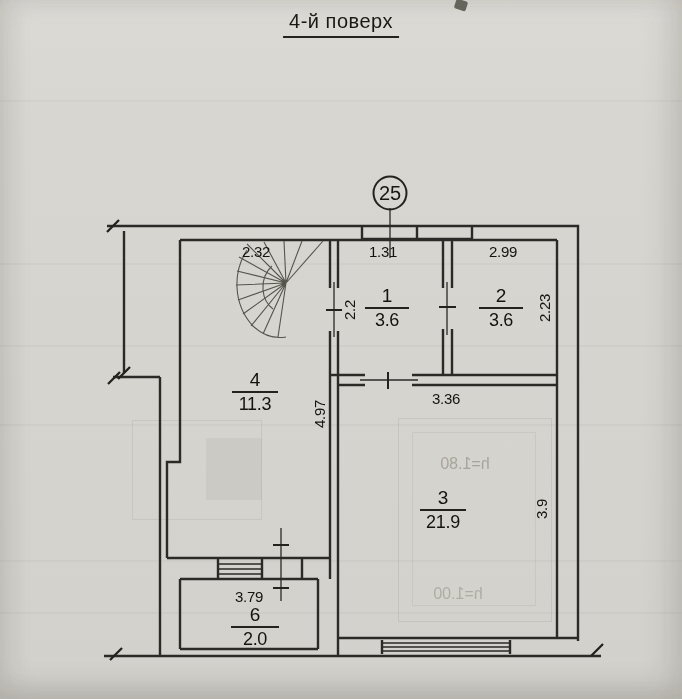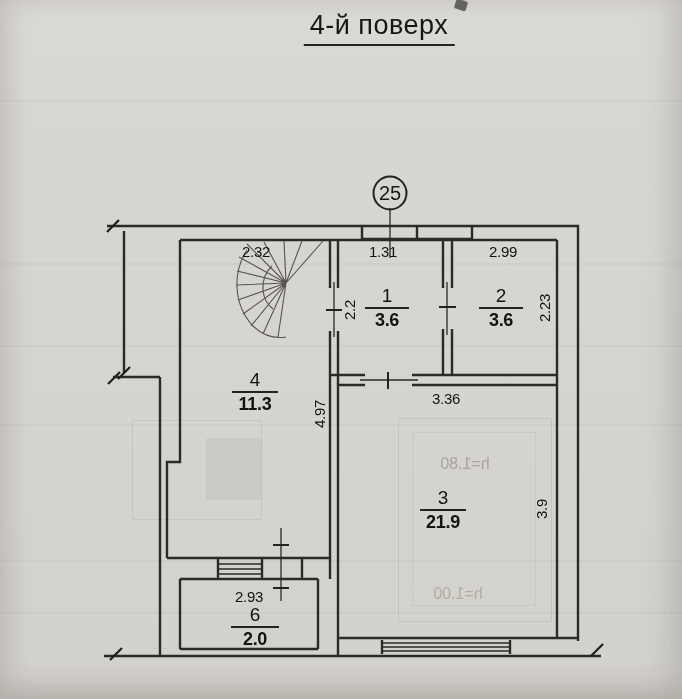--- a/index.html
+++ b/index.html
@@ -13,42 +13,42 @@
   .page::after{
     content:"";position:absolute;inset:0;pointer-events:none;
     box-shadow:inset 0 -12px 28px rgba(55,50,42,.14),
                inset -16px 0 30px rgba(55,50,42,.08),
                inset 12px 0 26px rgba(55,50,42,.05),
                inset 0 14px 18px rgba(255,255,255,.10);
   }
   .band{position:absolute;left:0;width:682px;height:2px;background:rgba(40,38,32,.03);pointer-events:none;}
   .title{
     position:absolute;left:341px;top:10px;transform:translateX(-50%);
-    font-size:27px;letter-spacing:.5px;color:#17160f;
-    border-bottom:2px solid #23221c;padding:0 6px 3px 6px;white-space:nowrap;margin-left:38px;
+    font-size:20px;letter-spacing:.5px;color:#17160f;
+    border-bottom:2px solid #23221c;padding:0 6px 3px 6px;white-space:nowrap;
   }
   svg.plan{position:absolute;left:0;top:0;}
   .axis-circle{
     position:absolute;left:390px;top:193px;width:31px;height:31px;
     transform:translate(-50%,-50%);border:2.5px solid #23221c;border-radius:50%;
     display:flex;align-items:center;justify-content:center;
     font-size:20px;color:#17160f;background:transparent;
   }
   .dim{
     position:absolute;transform:translate(-50%,-50%);
     font-size:15px;color:#14130e;white-space:nowrap;letter-spacing:-.3px;
   }
   .dim.rot{transform:translate(-50%,-50%) rotate(-90deg);}
   .room-label{
     position:absolute;transform:translate(-50%,-50%);
     display:flex;flex-direction:column;align-items:center;color:#14130e;
   }
   .room-label .rn{font-size:19px;line-height:20px;}
   .room-label .fl{height:2px;background:#23221c;margin:1px 0 2px 0;}
-  .room-label .ra{font-size:18px;line-height:19px;letter-spacing:-.3px;font-weight:bold;}
+  .room-label .ra{font-size:18px;line-height:19px;letter-spacing:-.3px;}
   .ghost{
     position:absolute;transform:translate(-50%,-50%) scaleX(-1);
     color:rgba(125,118,104,.50);font-size:16px;white-space:nowrap;
   }
   .ghost.lower{color:rgba(125,118,104,.42);}
   .gh-rect{position:absolute;pointer-events:none;}
   .speck{
     position:absolute;left:455px;top:0;width:12px;height:10px;
     background:#47453e;border-radius:2px;transform:rotate(18deg);opacity:.85;
   }
@@ -133,21 +133,21 @@
   </div>
 
   <div class="dim" style="left:256px;top:251px">2.32</div>
   <div class="dim" style="left:383px;top:251px">1.31</div>
   <div class="dim" style="left:503px;top:251px">2.99</div>
   <div class="dim rot" style="left:349px;top:310px">2.2</div>
   <div class="dim rot" style="left:544px;top:308px">2.23</div>
   <div class="dim rot" style="left:319px;top:414px">4.97</div>
   <div class="dim" style="left:446px;top:398px">3.36</div>
   <div class="dim rot" style="left:541px;top:509px">3.9</div>
-  <div class="dim" style="left:249px;top:596px">2.93</div>
+  <div class="dim" style="left:249px;top:596px">3.79</div>
 
   <div class="room-label" style="left:387px;top:308px">
     <div class="rn">1</div>
     <div class="fl" style="width:44px"></div>
     <div class="ra">3.6</div>
   </div>
   <div class="room-label" style="left:501px;top:308px">
     <div class="rn">2</div>
     <div class="fl" style="width:44px"></div>
     <div class="ra">3.6</div>

